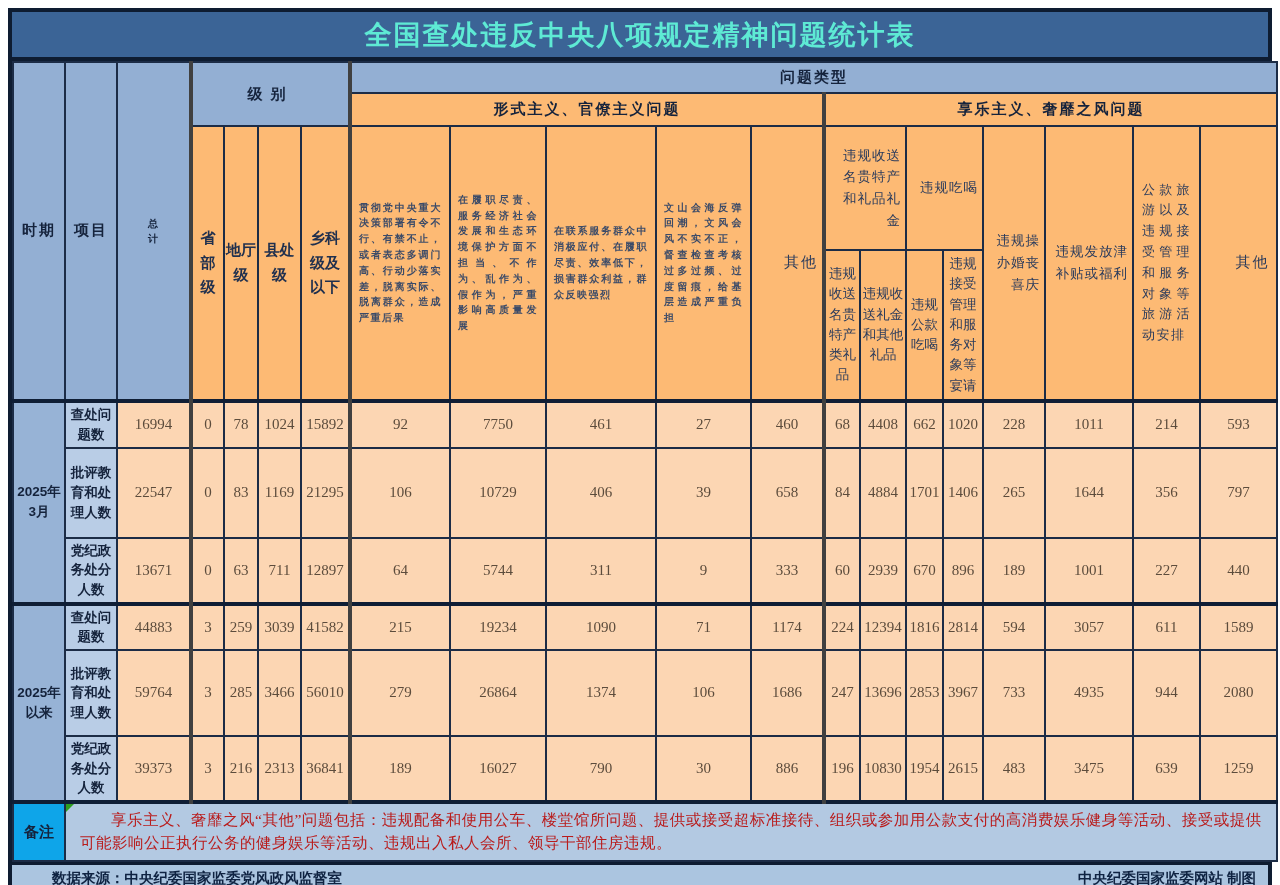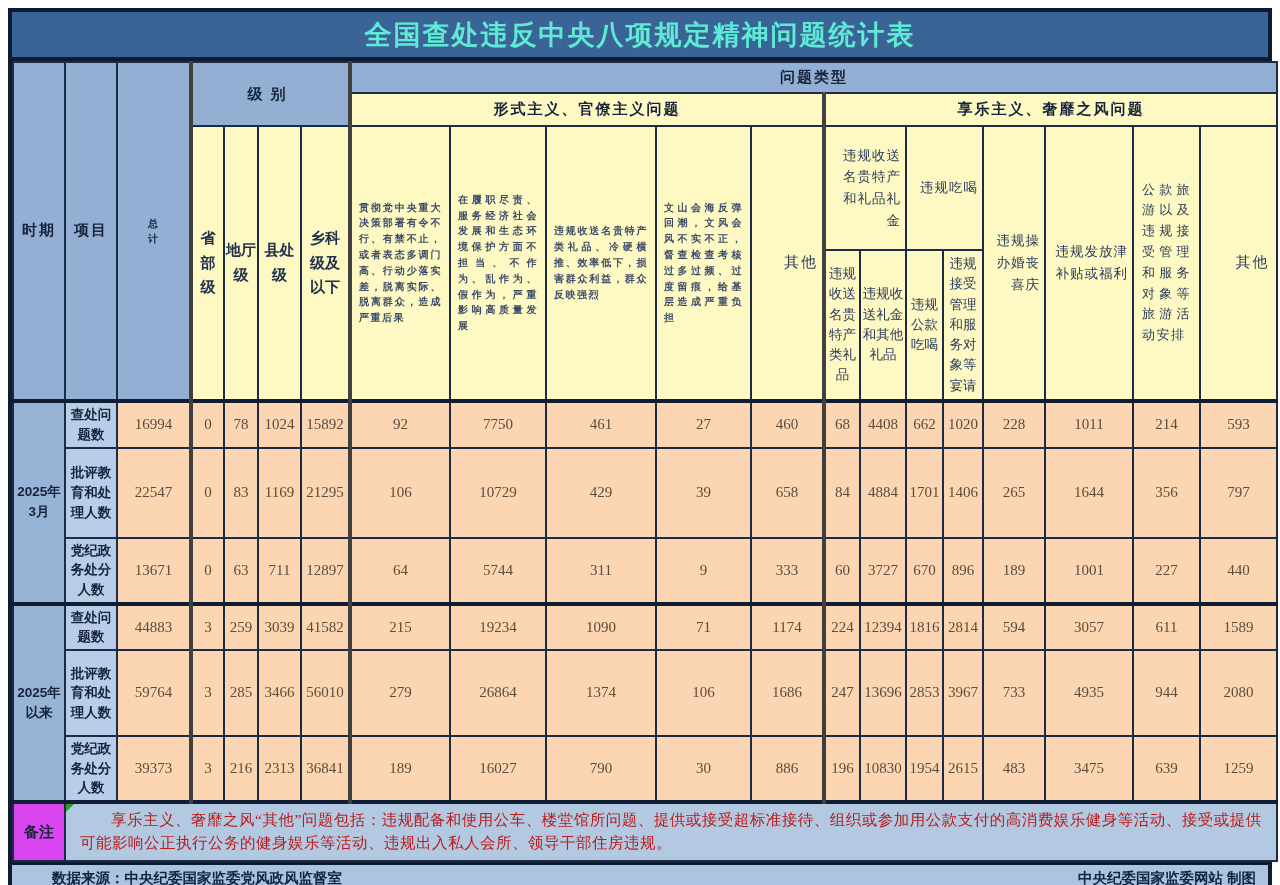--- a/index.html
+++ b/index.html
@@ -7,21 +7,21 @@
   .frame{position:absolute;left:8px;top:8px;width:1264px;box-sizing:border-box;
     border:4px solid #0e1c31;background:#fff;}
   .title-bar{height:45px;background:#3b6496;border-bottom:4px solid #0e1c31;
     display:flex;align-items:center;justify-content:center;}
   .title-bar span{color:#5eead4;font-size:27px;font-weight:bold;letter-spacing:2px;
     font-family:"Liberation Serif","DejaVu Serif",serif;}
   table{width:100%;border-collapse:collapse;table-layout:fixed;}
   th,td{border:2px solid #1c2c46;box-sizing:border-box;padding:1px 2px;overflow:hidden;
     text-align:center;vertical-align:middle;}
   .mid{background:#93afd3;}
-  .lite{background:#fef9c3;}
+  .lite{background:#fdba74;}
   .tl{border-left:4px solid #404040;}
   .tt{border-top:4px solid #0f1e35;}
   tr.rA{height:31px;} tr.rB{height:33px;} tr.rC{height:124px;} tr.rD{height:150px;}
   tr.d1{height:47px;} tr.d2{height:90px;} tr.d3{height:66px;}
   tr.d4{height:45px;} tr.d5{height:86px;} tr.d6{height:66px;}
   tr.nr{height:55px;}
   .band{font-size:15px;font-weight:bold;color:#15233c;letter-spacing:2px;}
   .sp{letter-spacing:8px;margin-top:13px;}
   .vstack{display:inline-block;width:1.1em;line-height:1.5;font-size:10px;}
   .lv{font-family:"Liberation Serif","DejaVu Serif",serif;font-size:15px;font-weight:bold;
@@ -37,21 +37,21 @@
   .ctrO{font-family:"Liberation Serif","DejaVu Serif",serif;font-size:15px;font-weight:normal;
     color:#2c3c5c;letter-spacing:2px;padding-left:30px;}
   .sub{font-family:"Liberation Serif","DejaVu Serif",serif;font-size:13.5px;font-weight:normal;
     color:#2c3c5c;line-height:1.5;padding:3px 1px;}
   td.n{background:#fcd6b3;font-family:"Liberation Serif","DejaVu Serif",serif;font-size:15px;
     color:#5c4c3c;}
   td.rowlabel{background:#b9cde6;font-size:13.5px;font-weight:bold;color:#15233c;
     line-height:1.45;padding:2px 3px;}
   td.periodcell{background:#97b3d6;font-size:13.5px;font-weight:bold;color:#15233c;
     line-height:1.5;}
-  td.notes-label{background:#d946ef;font-size:15px;font-weight:bold;color:#15233c;}
+  td.notes-label{background:#0ea5e9;font-size:15px;font-weight:bold;color:#15233c;}
   td.notes-body{background:#b3c9e2;font-family:"Liberation Serif","DejaVu Serif",serif;
     font-size:15.5px;color:#b91c1c;line-height:1.5;text-align:left;padding:4px 12px 6px 14px;
     position:relative;letter-spacing:0.5px;}
   td.notes-body .indent{display:block;text-indent:2em;}
   .tri{position:absolute;top:0;left:0;width:0;height:0;
     border-top:8px solid #2f9e1e;border-right:8px solid transparent;}
   .footer{display:flex;justify-content:space-between;align-items:center;background:#abc5e0;
     border-top:3px solid #0e1c31;height:27px;padding:0 12px 0 40px;}
   .footer span{font-size:14.5px;font-weight:bold;color:#0f2342;}
 </style>
@@ -98,21 +98,21 @@
         <th class="lite band tl" colspan="5">形式主义、官僚主义问题</th>
         <th class="lite band tl" colspan="8">享乐主义、奢靡之风问题</th>
       </tr>
       <tr class="rC">
         <th class="lite lv tl" rowspan="2">省部级</th>
         <th class="lite lv" rowspan="2">地厅级</th>
         <th class="lite lv" rowspan="2">县处级</th>
         <th class="lite lv" rowspan="2">乡科级及以下</th>
         <th class="lite longtxt tl" rowspan="2">贯彻党中央重大决策部署有令不行、有禁不止，或者表态多调门高、行动少落实差，脱离实际、脱离群众，造成严重后果</th>
         <th class="lite longtxt" rowspan="2">在履职尽责、服务经济社会发展和生态环境保护方面不担当、不作为、乱作为、假作为，严重影响高质量发展</th>
-        <th class="lite longtxt" rowspan="2">违规收送名贵特产类礼品、冷硬横推、效率低下，损害群众利益，群众反映强烈</th>
+        <th class="lite longtxt" rowspan="2">在联系服务群众中消极应付、在履职尽责、效率低下，损害群众利益，群众反映强烈</th>
         <th class="lite longtxt" rowspan="2">文山会海反弹回潮，文风会风不实不正，督查检查考核过多过频、过度留痕，给基层造成严重负担</th>
         <th class="lite ctrO" rowspan="2">其他</th>
         <th class="lite grp tl" colspan="2">违规收送名贵特产和礼品礼金</th>
         <th class="lite grp" colspan="2">违规吃喝</th>
         <th class="lite grp" rowspan="2">违规操办婚丧喜庆</th>
         <th class="lite grp" rowspan="2">违规发放津补贴或福利</th>
         <th class="lite grpj" rowspan="2">公款旅游以及违规接受管理和服务对象等旅游活动安排</th>
         <th class="lite ctrO" rowspan="2">其他</th>
       </tr>
       <tr class="rD">
@@ -147,21 +147,21 @@
       </tr>
       <tr class="d2">
         <td class="rowlabel">批评教育和处理人数</td>
         <td class="n">22547</td>
         <td class="n tl">0</td>
         <td class="n">83</td>
         <td class="n">1169</td>
         <td class="n">21295</td>
         <td class="n tl">106</td>
         <td class="n">10729</td>
-        <td class="n">429</td>
+        <td class="n">406</td>
         <td class="n">39</td>
         <td class="n">658</td>
         <td class="n tl">84</td>
         <td class="n">4884</td>
         <td class="n">1701</td>
         <td class="n">1406</td>
         <td class="n">265</td>
         <td class="n">1644</td>
         <td class="n">356</td>
         <td class="n">797</td>
@@ -172,21 +172,21 @@
         <td class="n tl">0</td>
         <td class="n">63</td>
         <td class="n">711</td>
         <td class="n">12897</td>
         <td class="n tl">64</td>
         <td class="n">5744</td>
         <td class="n">311</td>
         <td class="n">9</td>
         <td class="n">333</td>
         <td class="n tl">60</td>
-        <td class="n">3727</td>
+        <td class="n">2939</td>
         <td class="n">670</td>
         <td class="n">896</td>
         <td class="n">189</td>
         <td class="n">1001</td>
         <td class="n">227</td>
         <td class="n">440</td>
       </tr>
       <tr class="d4">
         <td class="periodcell tt" rowspan="3">2025年以来</td>
         <td class="rowlabel tt">查处问题数</td>

